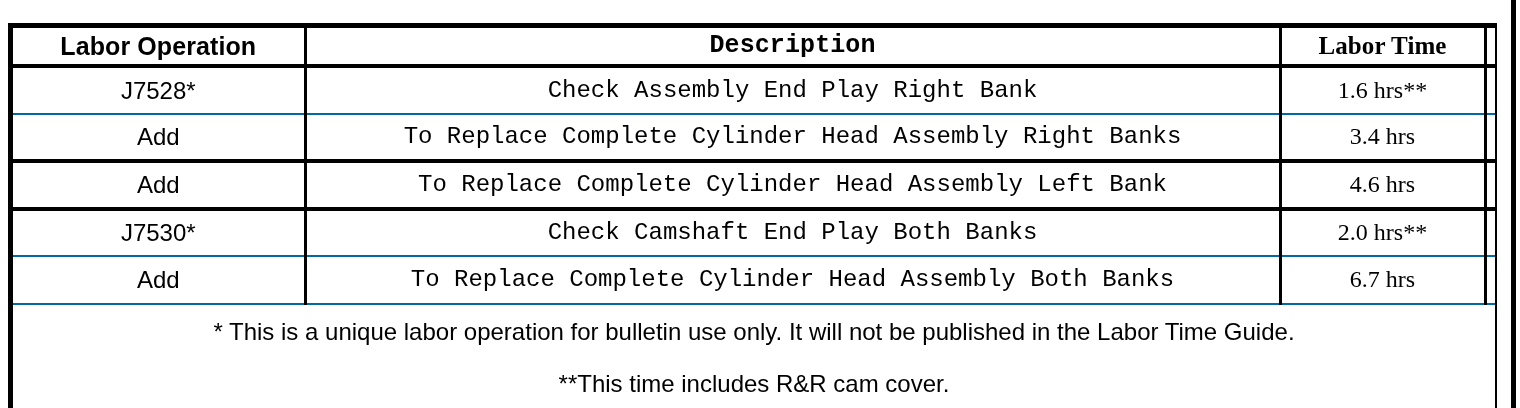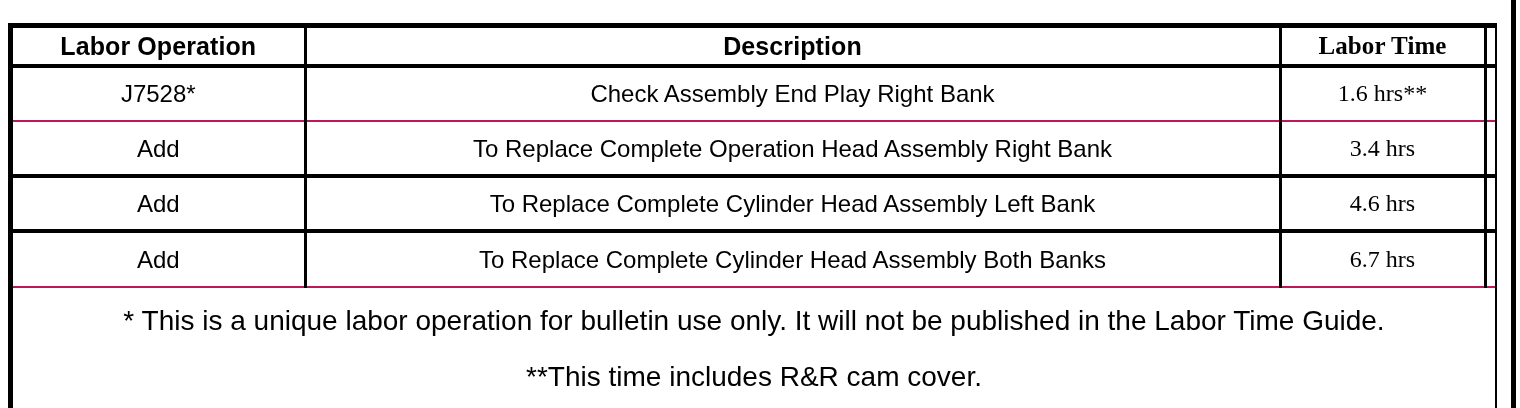--- a/index.html
+++ b/index.html
@@ -57,45 +57,45 @@
   col.c-op   { width: 292px; }
   col.c-desc { width: 975px; }
   col.c-time { width: 205px; }
   col.c-pad  { width: 10px;  }
 
   
   .vsep-r { border-right: 3px solid #000000; }
 
   
   .hsep-thick { border-bottom: 4px solid #000000; }
-  .hsep-thin  { border-bottom: 2px solid #be185d; }
+  .hsep-thin  { border-bottom: 2px solid #0369a1; }
 
   tr.header-row th {
     font-weight: bold;
     font-size: 25px;
     letter-spacing: 0.1px;
   }
 
   tr.header-row { height: 38px; }
   tr.data-row   { height: 42px; }
 
   td.op-cell, th.op-cell     { text-align: center; }
-  td.desc-cell, th.desc-cell { text-align: center; }
+  td.desc-cell, th.desc-cell { text-align: center; font-family: Liberation Mono, monospace; }
   td.time-cell, th.time-cell { text-align: center; font-family: Liberation Serif, serif; }
   td.pad-cell, th.pad-cell   { text-align: center; }
 
   
   tr.footnote-row { height: 94px; }
   td.footnote-cell {
     text-align: left;
     vertical-align: top;
     padding: 7px 0 0 7px;
   }
   .footnote-line {
-    font-size: 28px;
+    font-size: 24px;
     line-height: 1.05;
     white-space: nowrap;
     color: #000000;
   }
   .footnote-line.second {
     margin-top: 27px;
   }
 
   
   #page-edge-rule {
@@ -132,33 +132,39 @@
 
         <tr class="data-row">
           <td class="op-cell vsep-r hsep-thin">J7528*</td>
           <td class="desc-cell vsep-r hsep-thin">Check Assembly End Play Right Bank</td>
           <td class="time-cell vsep-r hsep-thin">1.6 hrs**</td>
           <td class="pad-cell hsep-thin"></td>
         </tr>
 
         <tr class="data-row">
           <td class="op-cell vsep-r hsep-thick">Add</td>
-          <td class="desc-cell vsep-r hsep-thick">To Replace Complete Operation Head Assembly Right Bank</td>
+          <td class="desc-cell vsep-r hsep-thick">To Replace Complete Cylinder Head Assembly Right Banks</td>
           <td class="time-cell vsep-r hsep-thick">3.4 hrs</td>
           <td class="pad-cell hsep-thick"></td>
         </tr>
 
 
         <tr class="data-row">
           <td class="op-cell vsep-r hsep-thick">Add</td>
           <td class="desc-cell vsep-r hsep-thick">To Replace Complete Cylinder Head Assembly Left Bank</td>
           <td class="time-cell vsep-r hsep-thick">4.6 hrs</td>
           <td class="pad-cell hsep-thick"></td>
         </tr>
 
+        <tr class="data-row">
+          <td class="op-cell vsep-r hsep-thin">J7530*</td>
+          <td class="desc-cell vsep-r hsep-thin">Check Camshaft End Play Both Banks</td>
+          <td class="time-cell vsep-r hsep-thin">2.0 hrs**</td>
+          <td class="pad-cell hsep-thin"></td>
+        </tr>
 
         <tr class="data-row">
           <td class="op-cell vsep-r hsep-thin">Add</td>
           <td class="desc-cell vsep-r hsep-thin">To Replace Complete Cylinder Head Assembly Both Banks</td>
           <td class="time-cell vsep-r hsep-thin">6.7 hrs</td>
           <td class="pad-cell hsep-thin"></td>
         </tr>
 
         <tr class="footnote-row">
           <td class="footnote-cell" colspan="4">

